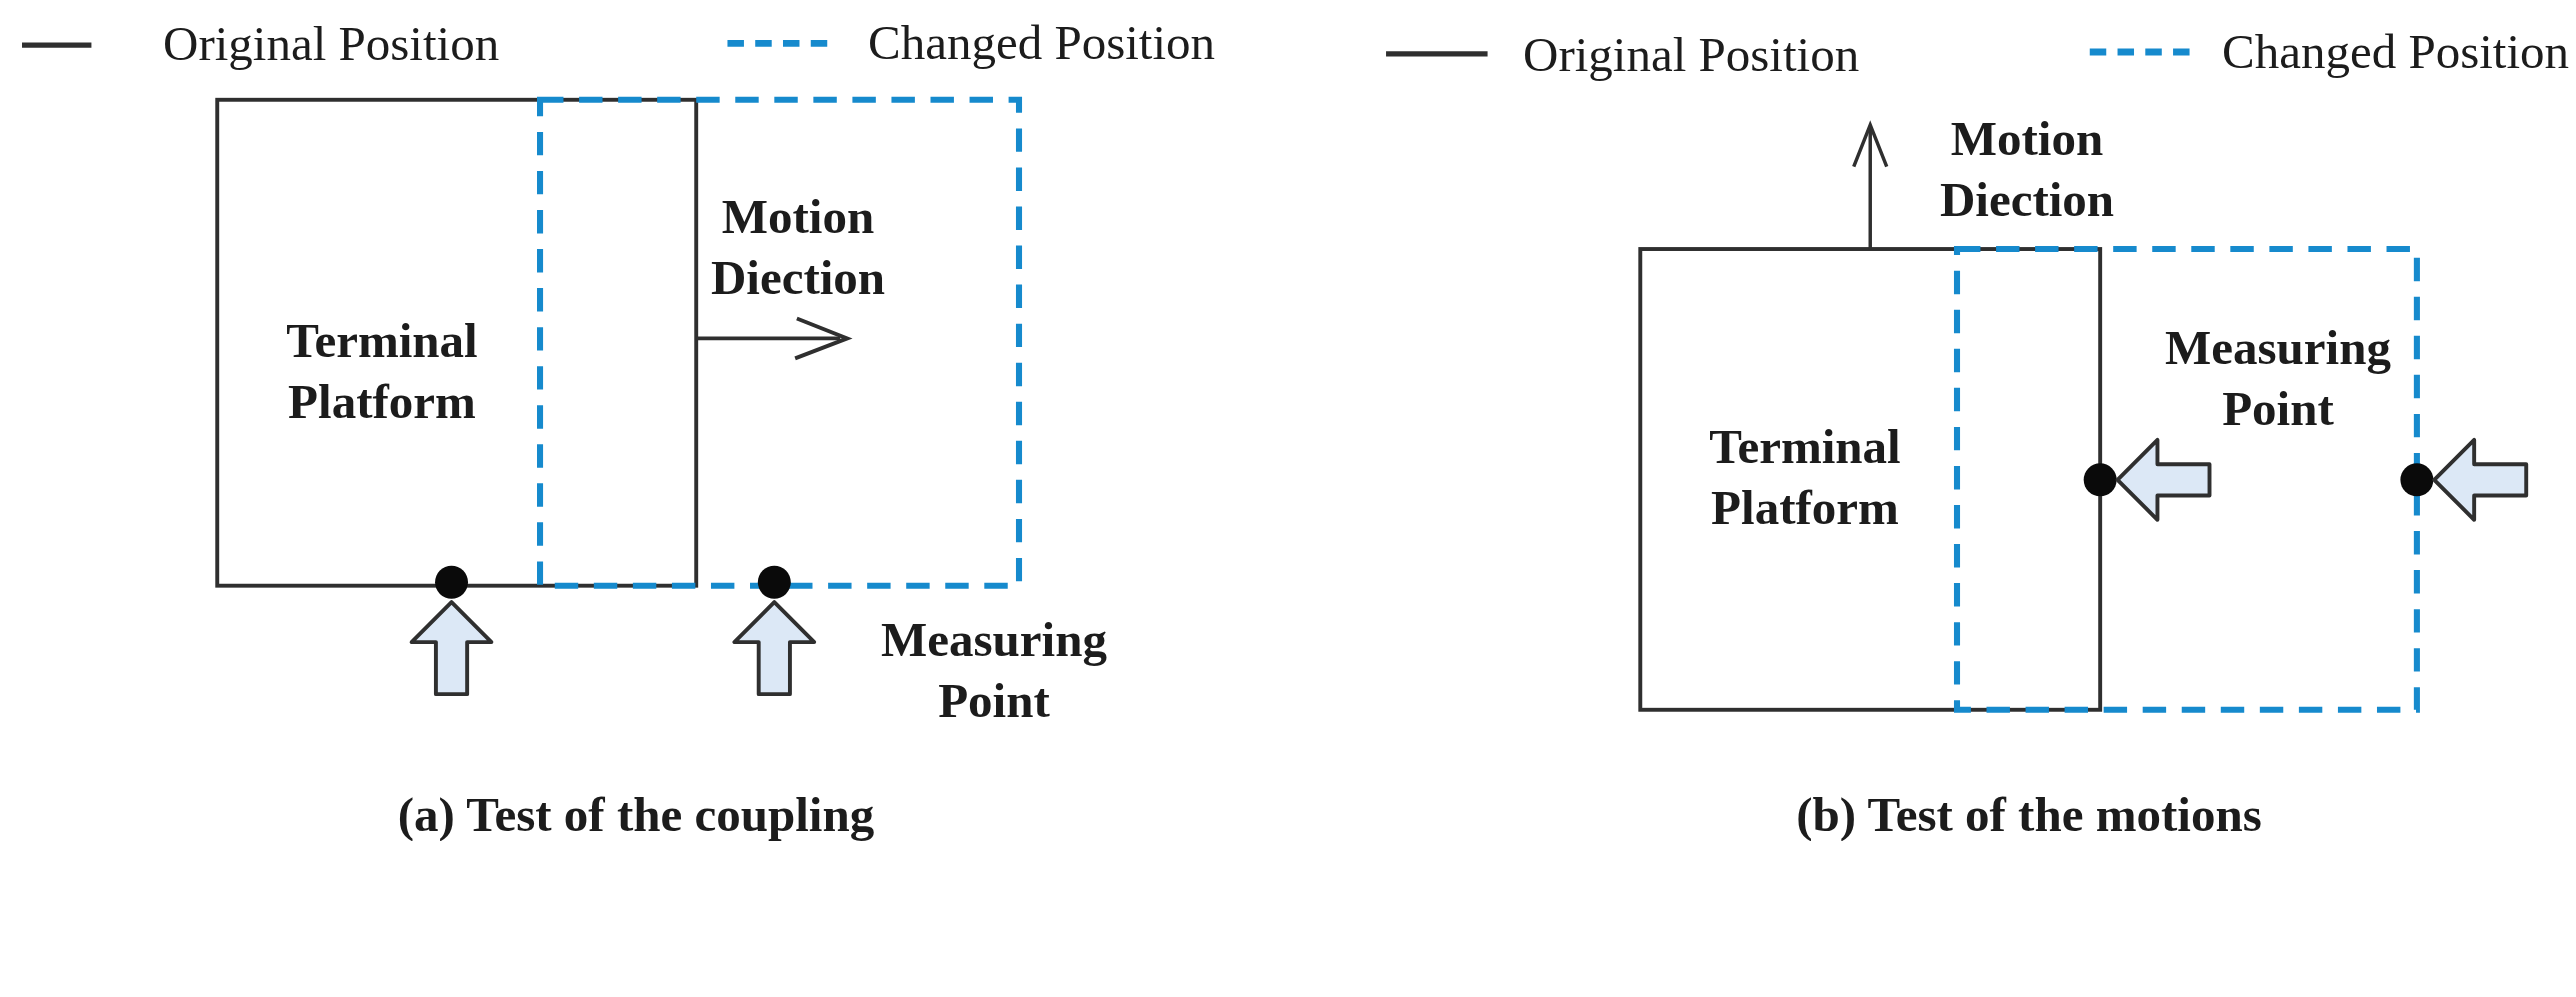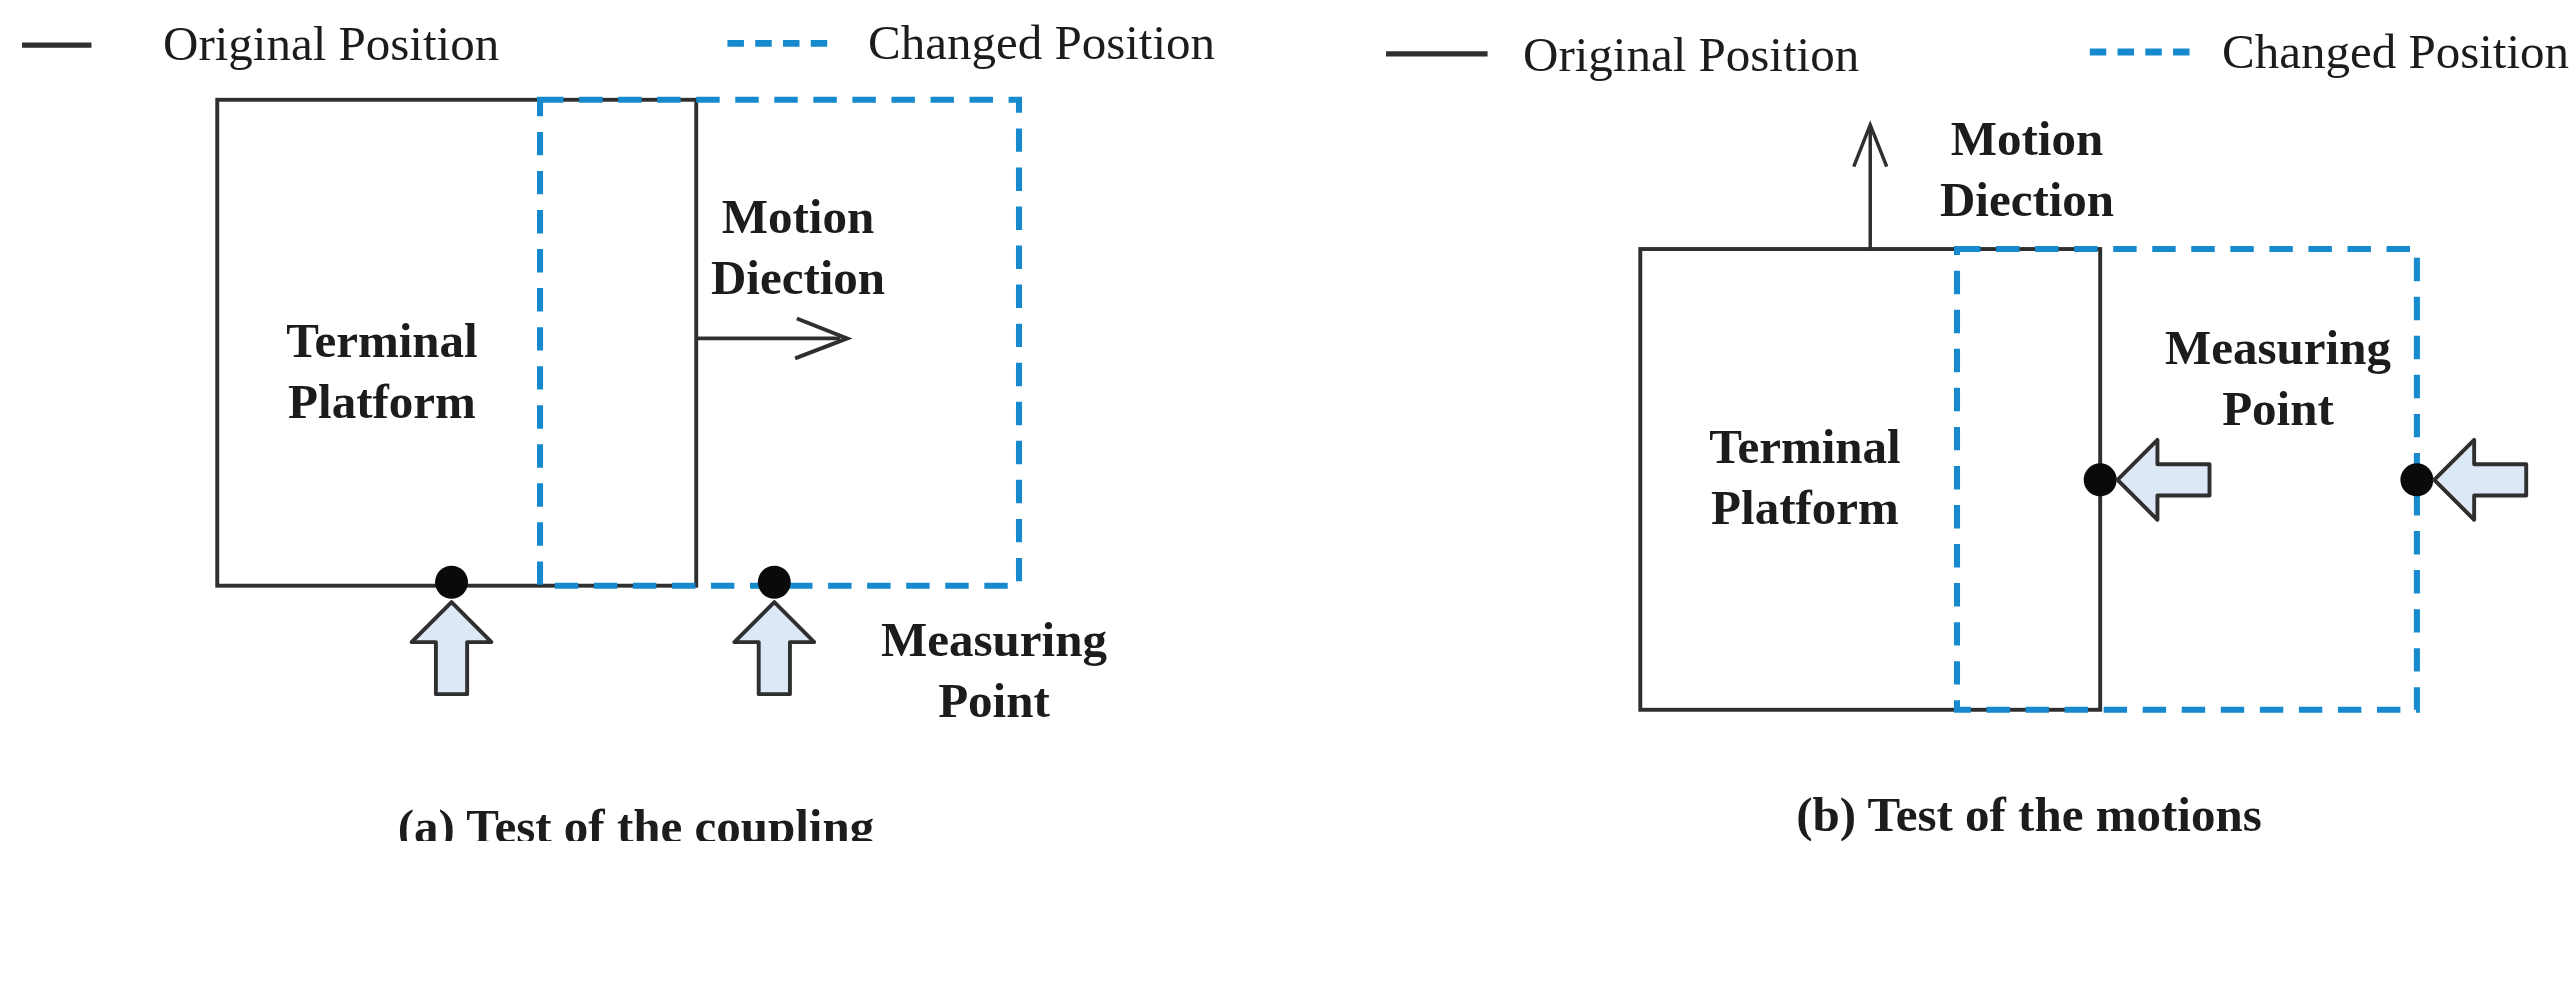--- a/index.html
+++ b/index.html
@@ -85,21 +85,21 @@
   <div class="lbl centered" style="left:798px;top:247px;">
     <span class="line">Motion</span>
     <span class="line">Diection</span>
   </div>
 
   <div class="lbl centered" style="left:994px;top:670px;">
     <span class="line">Measuring</span>
     <span class="line">Point</span>
   </div>
 
-  <div class="lbl centered caption" style="left:636px;top:814px;margin-top:12px;">
+  <div class="lbl centered caption" style="left:636px;top:814px;">
     <span class="line">(a) Test of the coupling</span>
   </div>
 
   <div class="lbl centered tag" style="left:628px;top:946px;">
     <span>(</span><span class="tag-letter">a</span><span>)</span>
   </div>
 
   <div class="lbl vcentered" style="left:1523px;top:54px;">Original Position</div>
 
   <div class="lbl vcentered" style="left:2222px;top:51px;">Changed Position</div>

